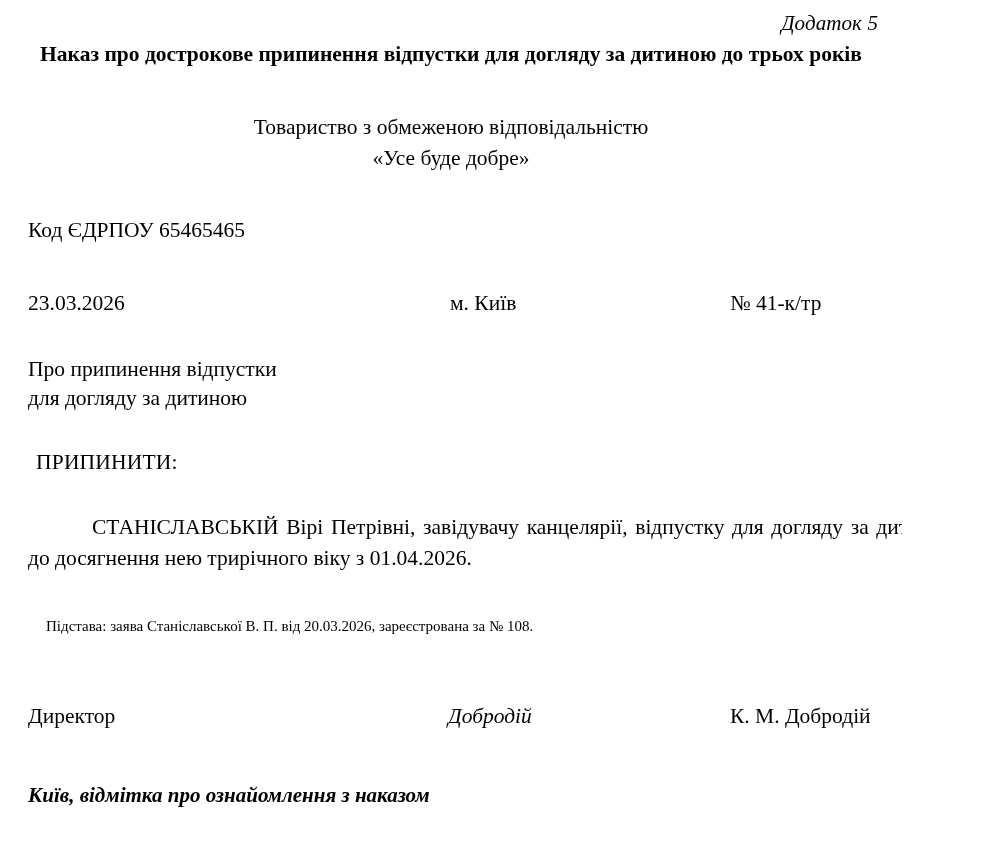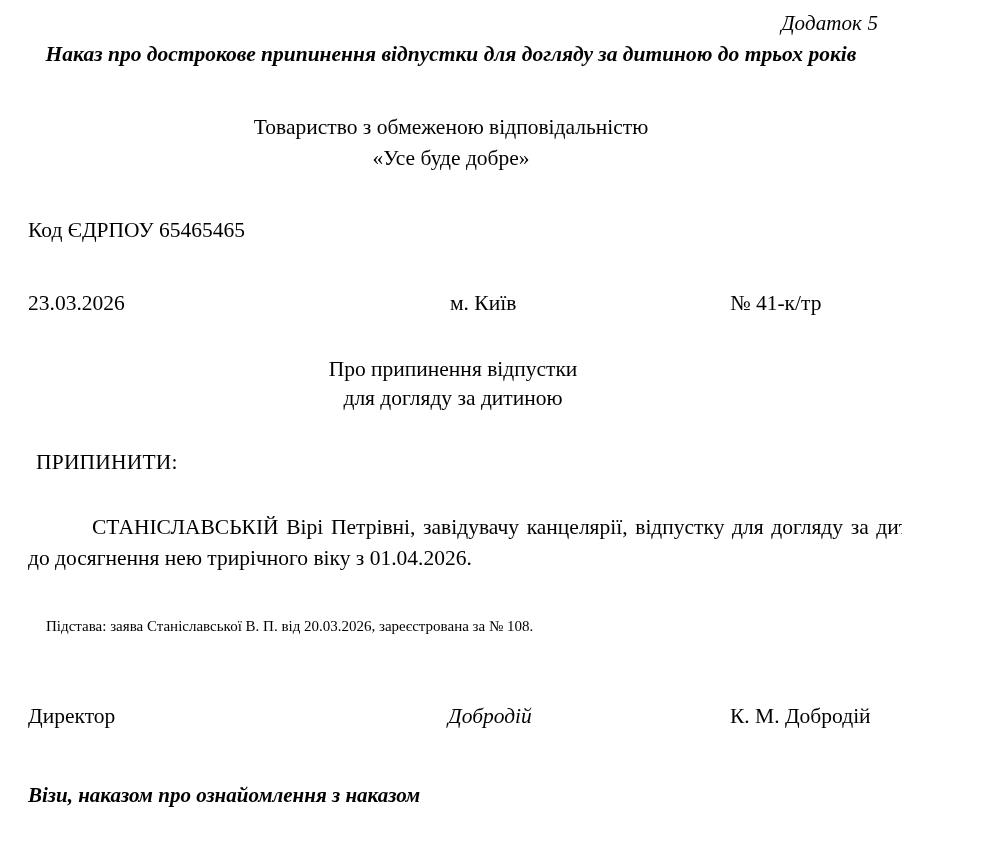--- a/index.html
+++ b/index.html
@@ -29,21 +29,20 @@
     padding-top: 10px;
     text-align: right;
     font-style: italic;
     font-size: 21px;
     line-height: 26px;
     letter-spacing: 0.1px;
   }
   .doc-title {
     margin: 4px 0 0 0;
     text-align: center;
-    font-style: italic;
     font-weight: bold;
     font-size: 21.5px;
     line-height: 28px;
     white-space: nowrap;
   }
 
   
   .org-block {
     margin: 0;
     padding-top: 44px;
@@ -98,21 +97,20 @@
     top: 45px;
   }
 
   
   .subject {
     margin: 0;
     padding-top: 36px;
     padding-left: 4px;
     font-size: 21.5px;
     line-height: 28.5px;
-    text-align: center;
   }
   .subject .subject-line { display: block; }
 
   
   .action-word {
     margin: 8px;
     padding-top: 28px;
     padding-left: 4px;
     font-size: 21.5px;
     line-height: 28px;
@@ -212,15 +210,15 @@
   <p class="body-paragraph">СТАНІСЛАВСЬКІЙ Вірі Петрівні, завідувачу канцелярії, відпустку для догляду за дитиною до досягнення нею трирічного віку з 01.04.2026.</p>
 
   <p class="basis">Підстава: заява Станіславської В. П. від 20.03.2026, зареєстрована за № 108.</p>
 
   <div class="sign-row">
     <span class="sign-post">Директор</span>
     <span class="sign-autograph">Добродій</span>
     <span class="sign-name">К. М. Добродій</span>
   </div>
 
-  <p class="footer-note">Візи, наказом про ознайомлення з наказом</p>
+  <p class="footer-note">Київ, відмітка про ознайомлення з наказом</p>
 
 </div>
 
 </body></html>

